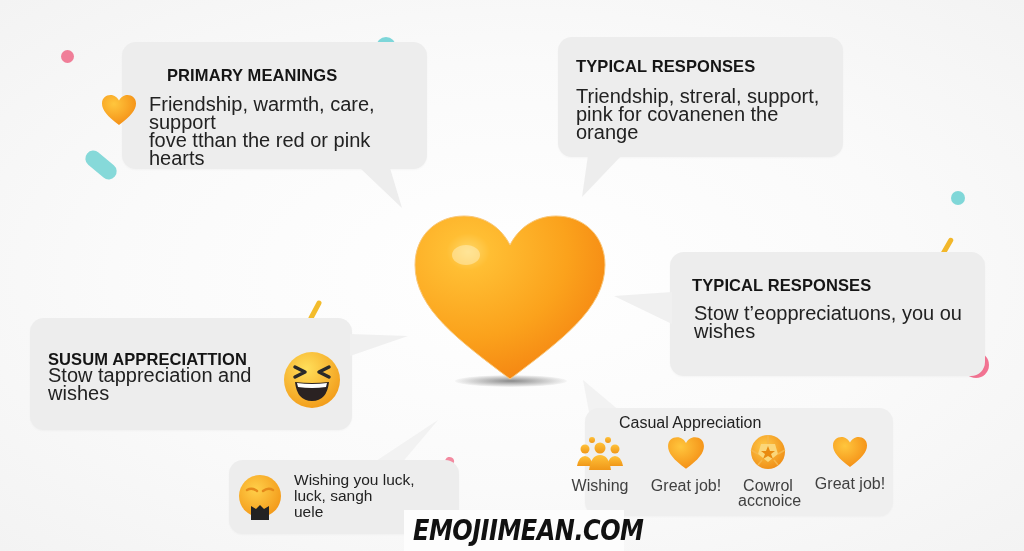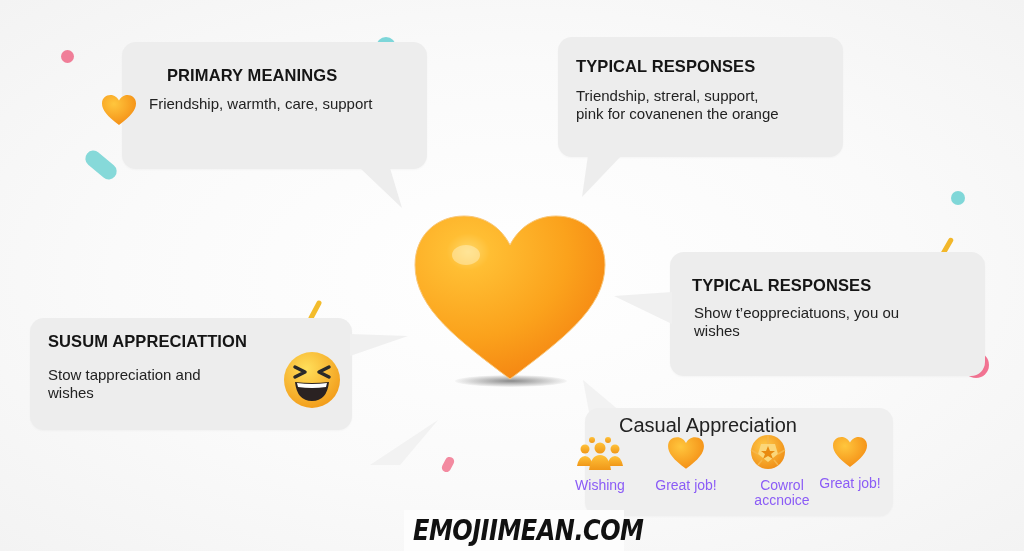--- a/index.html
+++ b/index.html
@@ -15,53 +15,53 @@
 
   .bubble {
     position: absolute;
     background: #ededed;
     border-radius: 14px;
     box-shadow: 0 1px 2px rgba(0,0,0,0.03);
   }
   .tail { position: absolute; width: 0; height: 0; }
 
   .b-title { font-weight: bold; font-size: 16.5px; letter-spacing: 0.1px; color: #151515; }
-  .b-text { font-size: 15px; line-height: 18px; color: #222; }
+  .b-text { font-size: 20px; line-height: 18px; color: #222; }
 
   
   #b1 { left: 122px; top: 42px; width: 305px; height: 127px; }
   #b1 .b-title { position: absolute; left: 29px; top: 24px; margin-left: 16px; }
   #b1 .b-text { position: absolute; left: 27px; top: 94px; top: 94px; }
   #b1 .b-text { top: 93px; left: 27px; }
   #b1 .b-text { top: 92px; }
 
   
   #b2 { left: 558px; top: 37px; width: 285px; height: 120px; }
   #b2 .b-title { position: absolute; left: 18px; top: 20px; }
   #b2 .b-text { position: absolute; left: 18px; top: 50px; }
 
   
   #b3 { left: 670px; top: 252px; width: 315px; height: 124px; }
   #b3 .b-title { position: absolute; left: 22px; top: 24px; }
   #b3 .b-text { position: absolute; left: 24px; top: 52px; }
 
   
   #b4 { left: 30px; top: 318px; width: 322px; height: 112px; }
-  #b4 .b-title { position: absolute; left: 18px; top: 14px; }
+  #b4 .b-title { position: absolute; left: 18px; top: 32px; }
   #b4 .b-text { position: absolute; left: 18px; top: 48px; }
 
   
   #b5 { left: 229px; top: 460px; width: 230px; height: 74px; }
   #b5 .b-text { position: absolute; left: 65px; top: 12px; font-size: 15.5px; line-height: 16px; }
 
   
   #b6 { left: 585px; top: 408px; width: 308px; height: 108px; background: #efefef; }
-  #b6 .b-sub { position: absolute; left: 34px; top: 6px; font-size: 20px; color: #222; }
+  #b6 .b-sub { position: absolute; left: 34px; top: 6px; font-size: 16px; color: #222; }
   .icon-cell { position: absolute; top: 28px; width: 74px; text-align: center; }
-  .icon-cell .lbl { font-size: 14px; line-height: 15px; color: #8b5cf6; display: block; margin-top: 4px; }
+  .icon-cell .lbl { font-size: 16px; line-height: 15px; color: #404040; display: block; margin-top: 4px; }
 
   
   #heart { position: absolute; left: 412px; top: 213px; width: 196px; height: 168px; }
   #heart-shadow { position: absolute; left: 455px; top: 375px; width: 112px; height: 12px;
     border-radius: 50%; background: radial-gradient(ellipse at center, rgba(0,0,0,0.45) 0%, rgba(0,0,0,0.12) 55%, rgba(0,0,0,0) 75%); }
 
   .dot { position: absolute; border-radius: 50%; }
   .pill { position: absolute; border-radius: 8px; }
 
   #footer { position: absolute; left: 404px; top: 510px; width: 220px; height: 41px; background: #fdfdfd; }
@@ -80,20 +80,21 @@
   <div class="dot" style="left:951px;top:191px;width:14px;height:14px;background:#80d7d8;"></div>
   <div class="pill" style="left:934px;top:246px;width:24px;height:5px;border-radius:3px;background:#f2b72a;transform:rotate(-60deg);"></div>
   <div class="dot" style="left:963px;top:352px;width:26px;height:26px;background:#f27392;"></div>
   <div class="pill" style="left:304px;top:308px;width:22px;height:5px;border-radius:3px;background:#f3bc2c;transform:rotate(-62deg);"></div>
   <div class="pill" style="left:440px;top:460px;width:16px;height:9px;border-radius:5px;background:#f38aa0;transform:rotate(-62deg);"></div>
 
   <div class="bubble" id="b1">
     <div class="b-title">PRIMARY MEANINGS</div>
     <div class="b-text" style="position:absolute;left:27px;top:53px;">
       <div>Friendship, warmth, care, support</div>
+      <div>fove tthan the red or pink hearts</div>
     </div>
   </div>
   <svg class="tail" style="left:360px;top:168px;width:50px;height:42px;" viewBox="0 0 50 42">
       <polygon points="0,0 30,0 42,40" fill="#ededed"></polygon>
     </svg>
   <svg style="position:absolute;left:101px;top:94px;width:36px;height:32px;" viewBox="0 0 36 32">
     <defs>
         <radialGradient id="sh1" cx="0.35" cy="0.3" r="0.8">
           <stop offset="0" stop-color="#ffc63d"></stop>
           <stop offset="1" stop-color="#f38a12"></stop>
@@ -109,21 +110,21 @@
       <div>pink for covanenen the orange</div>
     </div>
   </div>
   <svg class="tail" style="left:578px;top:155px;width:50px;height:45px;" viewBox="0 0 50 45">
       <polygon points="10,0 44,0 4,42" fill="#ededed"></polygon>
     </svg>
 
   <div class="bubble" id="b3">
     <div class="b-title">TYPICAL RESPONSES</div>
     <div class="b-text">
-      <div>Show t’eoppreciatuons, you ou</div>
+      <div>Stow t’eoppreciatuons, you ou</div>
       <div>wishes</div>
     </div>
   </div>
   <svg class="tail" style="left:614px;top:292px;width:58px;height:40px;" viewBox="0 0 58 40">
       <polygon points="0,4 58,0 58,32" fill="#f0f0f0"></polygon>
     </svg>
 
   <div class="bubble" id="b4">
     <div class="b-title">SUSUM APPRECIATTION</div>
     <div class="b-text">
@@ -144,20 +145,39 @@
       <path d="M14 32 Q29 34 44 32 L43 36 Q29 38 15 36Z" fill="#ffffff"></path>
     </svg>
   </div>
   <svg class="tail" style="left:350px;top:330px;width:60px;height:30px;" viewBox="0 0 60 30">
       <polygon points="0,4 58,6 0,26" fill="#f0f0f0"></polygon>
     </svg>
 
   <svg class="tail" style="left:360px;top:420px;width:80px;height:45px;" viewBox="0 0 80 45">
       <polygon points="78,0 40,45 10,45" fill="#f2f2f2"></polygon>
     </svg>
+  <div class="bubble" id="b5">
+    <svg style="position:absolute;left:8px;top:14px;width:46px;height:46px;" viewBox="0 0 46 46">
+      <defs>
+          <radialGradient id="face2" cx="0.4" cy="0.35" r="0.75">
+            <stop offset="0" stop-color="#ffd04a"></stop>
+            <stop offset="1" stop-color="#f29414"></stop>
+          </radialGradient>
+        </defs>
+      <circle cx="23" cy="22" r="21" fill="url(#face2)"></circle>
+      <path d="M10 16 Q15 13 20 17" fill="none" stroke="#e5891a" stroke-width="2.5" stroke-linecap="round"></path>
+      <path d="M26 17 Q31 13 36 16" fill="none" stroke="#e5891a" stroke-width="2.5" stroke-linecap="round"></path>
+      <path d="M14 32 L19 35 L23 31 L27 35 L32 32 L32 46 L14 46Z" fill="#222"></path>
+    </svg>
+    <div class="b-text">
+      <div>Wishing you luck,</div>
+      <div>luck, sangh</div>
+      <div>uele</div>
+    </div>
+  </div>
 
   <svg class="tail" style="left:583px;top:380px;width:40px;height:32px;" viewBox="0 0 40 32">
       <polygon points="0,0 38,32 6,32" fill="#f2f2f2"></polygon>
     </svg>
   <div class="bubble" id="b6">
     <div class="b-sub">Casual Appreciation</div>
 
     <div class="icon-cell" style="left:-22px;">
       <svg width="46" height="34" viewBox="0 0 46 34">
         <defs>
@@ -197,21 +217,21 @@
             <radialGradient id="sb" cx="0.4" cy="0.35" r="0.7">
               <stop offset="0" stop-color="#ffcb4a"></stop>
               <stop offset="1" stop-color="#ef8d16"></stop>
             </radialGradient>
           </defs>
         <circle cx="18" cy="18" r="17" fill="url(#sb)"></circle>
         <polygon points="11,10 25,10 28,20 18,28 8,20" fill="#fbd77a"></polygon>
         <polygon points="18,12 20,17 25,17 21,20 23,25 18,22 13,25 15,20 11,17 16,17" fill="#e98a10"></polygon>
         <path d="M18 1 L18 10 M1 16 L8 20 M35 16 L28 20 M8 31 L12 26 M28 31 L24 26" stroke="#f6b64a" stroke-width="1.5"></path>
       </svg>
-      <span class="lbl" style="width:60px;margin-left:21px;">Cowrol accnoice</span>
+      <span class="lbl" style="width:60px;margin-left:7px;">Cowrol accnoice</span>
     </div>
 
     <div class="icon-cell" style="left:228px;">
       <svg width="36" height="32" viewBox="0 0 36 32">
         <defs>
             <radialGradient id="sh3" cx="0.35" cy="0.3" r="0.8">
               <stop offset="0" stop-color="#ffc63d"></stop>
               <stop offset="1" stop-color="#f38a12"></stop>
             </radialGradient>
           </defs>

